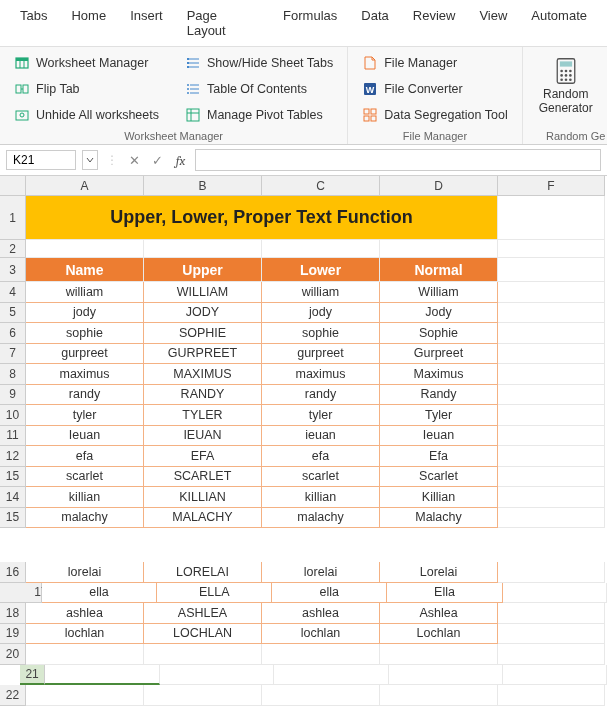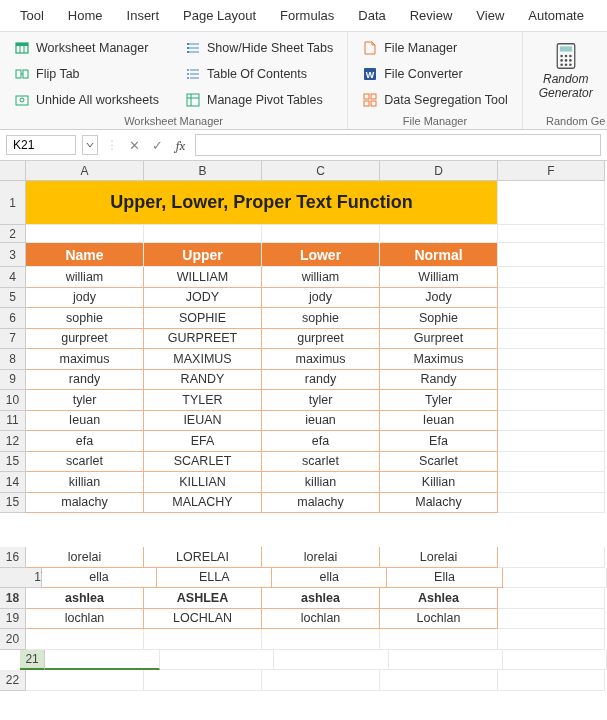--- a/index.html
+++ b/index.html
@@ -8,21 +8,21 @@
 .menubar { display: flex; gap: 0; padding: 4px 8px; background: #fff; border-bottom: 1px solid #e0e0e0; }
 .menubar-item { padding: 4px 12px; cursor: pointer; font-size: 13px; }
 
 .ribbon { display: flex; background: #f8f8f8; border-bottom: 1px solid #d0d0d0; height: 98px; }
 .ribbon-group { display: flex; flex-direction: column; padding: 6px 10px 2px 10px; border-right: 1px solid #e4e4e4; }
 .ribbon-group-body { flex: 1; display: flex; flex-direction: column; gap: 4px; justify-content: flex-start; }
 .ribbon-group-label { text-align: center; font-size: 11px; color: #666; padding-top: 2px; }
 .ribbon-btn { display: flex; align-items: center; gap: 6px; padding: 2px 4px; cursor: pointer; font-size: 12.5px; white-space: nowrap; }
 .ribbon-cols { display: flex; gap: 18px; }
 .ribbon-col { display: flex; flex-direction: column; gap: 6px; }
-.ribbon-large { display: flex; flex-direction: column; align-items: center; gap: 2px; padding: 4px 6px; cursor: pointer; font-size: 12px; text-align: center; font-style: italic; }
+.ribbon-large { display: flex; flex-direction: column; align-items: center; gap: 2px; padding: 4px 6px; cursor: pointer; font-size: 12px; text-align: center; }
 .ribbon-large svg { width: 30px; height: 28px; }
 
 .icon { width: 16px; height: 16px; display: inline-flex; align-items: center; justify-content: center; flex-shrink: 0; }
 
 .namebox-row { display: flex; align-items: center; gap: 6px; padding: 4px 6px; border-bottom: 1px solid #d0d0d0; background: #fff; }
 .namebox { width: 70px; padding: 2px 6px; border: 1px solid #ccc; font-size: 12px; background: #fff; }
 .nb-dd { width: 16px; height: 20px; border: 1px solid #ccc; display:flex;align-items:center;justify-content:center; background:#fff; cursor:pointer; }
 .fx-sep { color:#ccc; padding:0 2px;}
 .fx-btn { cursor:pointer; padding:0 3px; color:#888; font-size:13px; }
 .fx-label { font-style: italic; font-family: 'Cambria', serif; font-size:13px; color:#555; padding:0 4px; cursor:pointer;}
@@ -42,21 +42,21 @@
 .data-cell { background:#fff; color:#333; border-right:1px solid #f4b183; border-bottom:1px solid #f4b183; }
 .row21 .rowhead { background:#d8e8d0; border-bottom:2px solid #4a8a3a; }
 .row21 .cell-a { border-bottom:2px solid #4a8a3a; }
 
 .wA{width:118px}.wB{width:118px}.wC{width:118px}.wD{width:118px}.wF{width:107px}
 </style>
 </head>
 <body>
 
 <div class="menubar" id="menubar">
-    <div class="menubar-item">Tool</div>
+    <div class="menubar-item">Tabs</div>
     <div class="menubar-item">Home</div>
     <div class="menubar-item">Insert</div>
     <div class="menubar-item">Page Layout</div>
     <div class="menubar-item">Formulas</div>
     <div class="menubar-item">Data</div>
     <div class="menubar-item">Review</div>
     <div class="menubar-item">View</div>
     <div class="menubar-item">Automate</div>
   </div>
 
@@ -354,21 +354,21 @@
         <div class="cell wF" style="height: 20.5px;"></div>
       </div>
       <div class="row " style="height: 20.5px;">
         <div class="rowhead" style="height: 20.5px; padding-left: 41px;">17</div>
         <div class="cell data-cell wA" style="height: 20.5px;">ella</div>
         <div class="cell data-cell wB" style="height: 20.5px;">ELLA</div>
         <div class="cell data-cell wC" style="height: 20.5px;">ella</div>
         <div class="cell data-cell wD" style="height: 20.5px;">Ella</div>
         <div class="cell wF" style="height: 20.5px;"></div>
       </div>
-      <div class="row " style="height: 20.5px; font-weight: bold;">
+      <div class="row " style="height: 20.5px;">
         <div class="rowhead" style="height: 20.5px;">18</div>
         <div class="cell data-cell wA" style="height: 20.5px;">ashlea</div>
         <div class="cell data-cell wB" style="height: 20.5px;">ASHLEA</div>
         <div class="cell data-cell wC" style="height: 20.5px;">ashlea</div>
         <div class="cell data-cell wD" style="height: 20.5px;">Ashlea</div>
         <div class="cell wF" style="height: 20.5px;"></div>
       </div>
       <div class="row " style="height: 20.5px;">
         <div class="rowhead" style="height: 20.5px;">19</div>
         <div class="cell data-cell wA" style="height: 20.5px;">lochlan</div>

